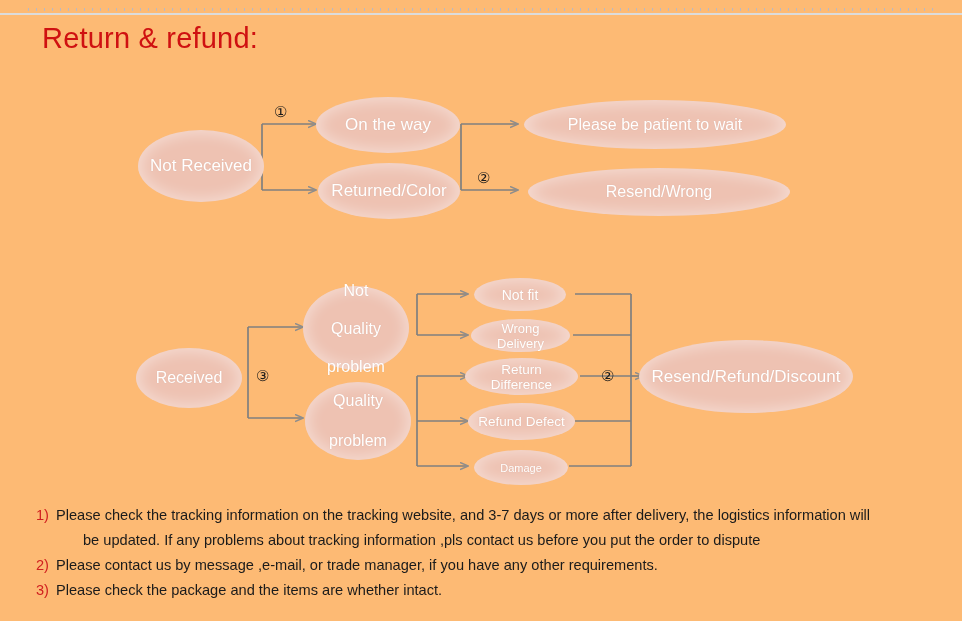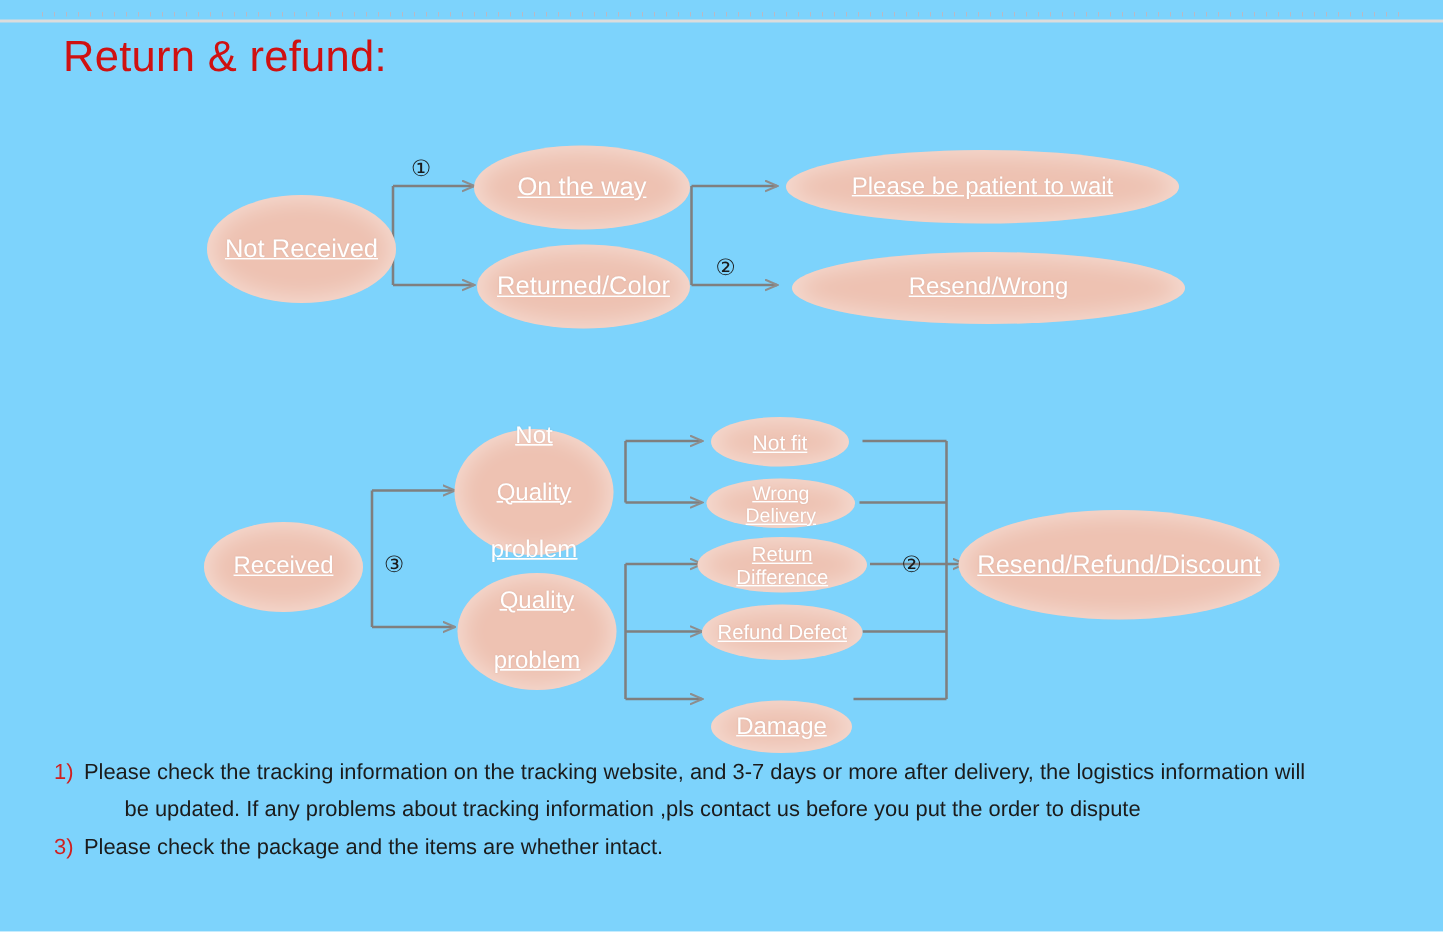--- a/index.html
+++ b/index.html
@@ -8,21 +8,21 @@
     background: #ffffff;
   }
   body {
     font-family: "Liberation Sans", sans-serif;
     -webkit-font-smoothing: antialiased;
   }
   #page {
     position: relative;
     width: 962px;
     height: 621px;
-    background: #7dd3fc;
+    background: #fdba74;
     overflow: hidden;
   }
 
   
   .dotted-rule {
     position: absolute;
     left: 28px;
     top: 8px;
     width: 906px;
     height: 3px;
@@ -70,21 +70,21 @@
     display: flex;
     align-items: center;
     justify-content: center;
     text-align: center;
     color: #ffffff;
     font-weight: 500;
     box-sizing: border-box;
     padding: 0 6px;
     text-shadow: 0 0 1px rgba(160,110,95,0.25);
   }
-  .node span { display: block; width: 100%; text-decoration: underline; }
+  .node span { display: block; width: 100%; }
 
   
   .notes {
     position: absolute;
     left: 36px;
     top: 503px;
     width: 916px;
     color: #1b1b1b;
     font-size: 14.6px;
     line-height: 25px;
@@ -198,31 +198,34 @@
   </div>
 
   <div class="node" style="left:465px;top:358px;width:113px;height:37px;font-size:13.5px;">
     <span>Return Difference</span>
   </div>
 
   <div class="node" style="left:468px;top:403px;width:107px;height:37px;font-size:13.5px;">
     <span>Refund Defect</span>
   </div>
 
-  <div class="node" style="left:474px;top:467px;width:94px;height:35px;font-size:16px;">
+  <div class="node" style="left:474px;top:450px;width:94px;height:35px;font-size:11px;">
     <span>Damage</span>
   </div>
 
   <div class="node" style="left:639px;top:340px;width:214px;height:73px;font-size:17px;">
     <span>Resend/Refund/Discount</span>
   </div>
 
   <div class="notes">
     <div class="note-line">
       <span class="note-num">1)</span><span>Please check the tracking information on the tracking website, and 3-7 days or more after delivery, the logistics information will</span>
       <span class="note-cont">be updated. If any problems about tracking information ,pls contact us before you put the order to dispute</span>
     </div>
     <div class="note-line">
+      <span class="note-num">2)</span><span>Please contact us by message ,e-mail, or trade manager, if you have any other requirements.</span>
+    </div>
+    <div class="note-line">
       <span class="note-num">3)</span><span>Please check the package and the items are whether intact.</span>
     </div>
   </div>
 
 </div>
 
 </body></html>

